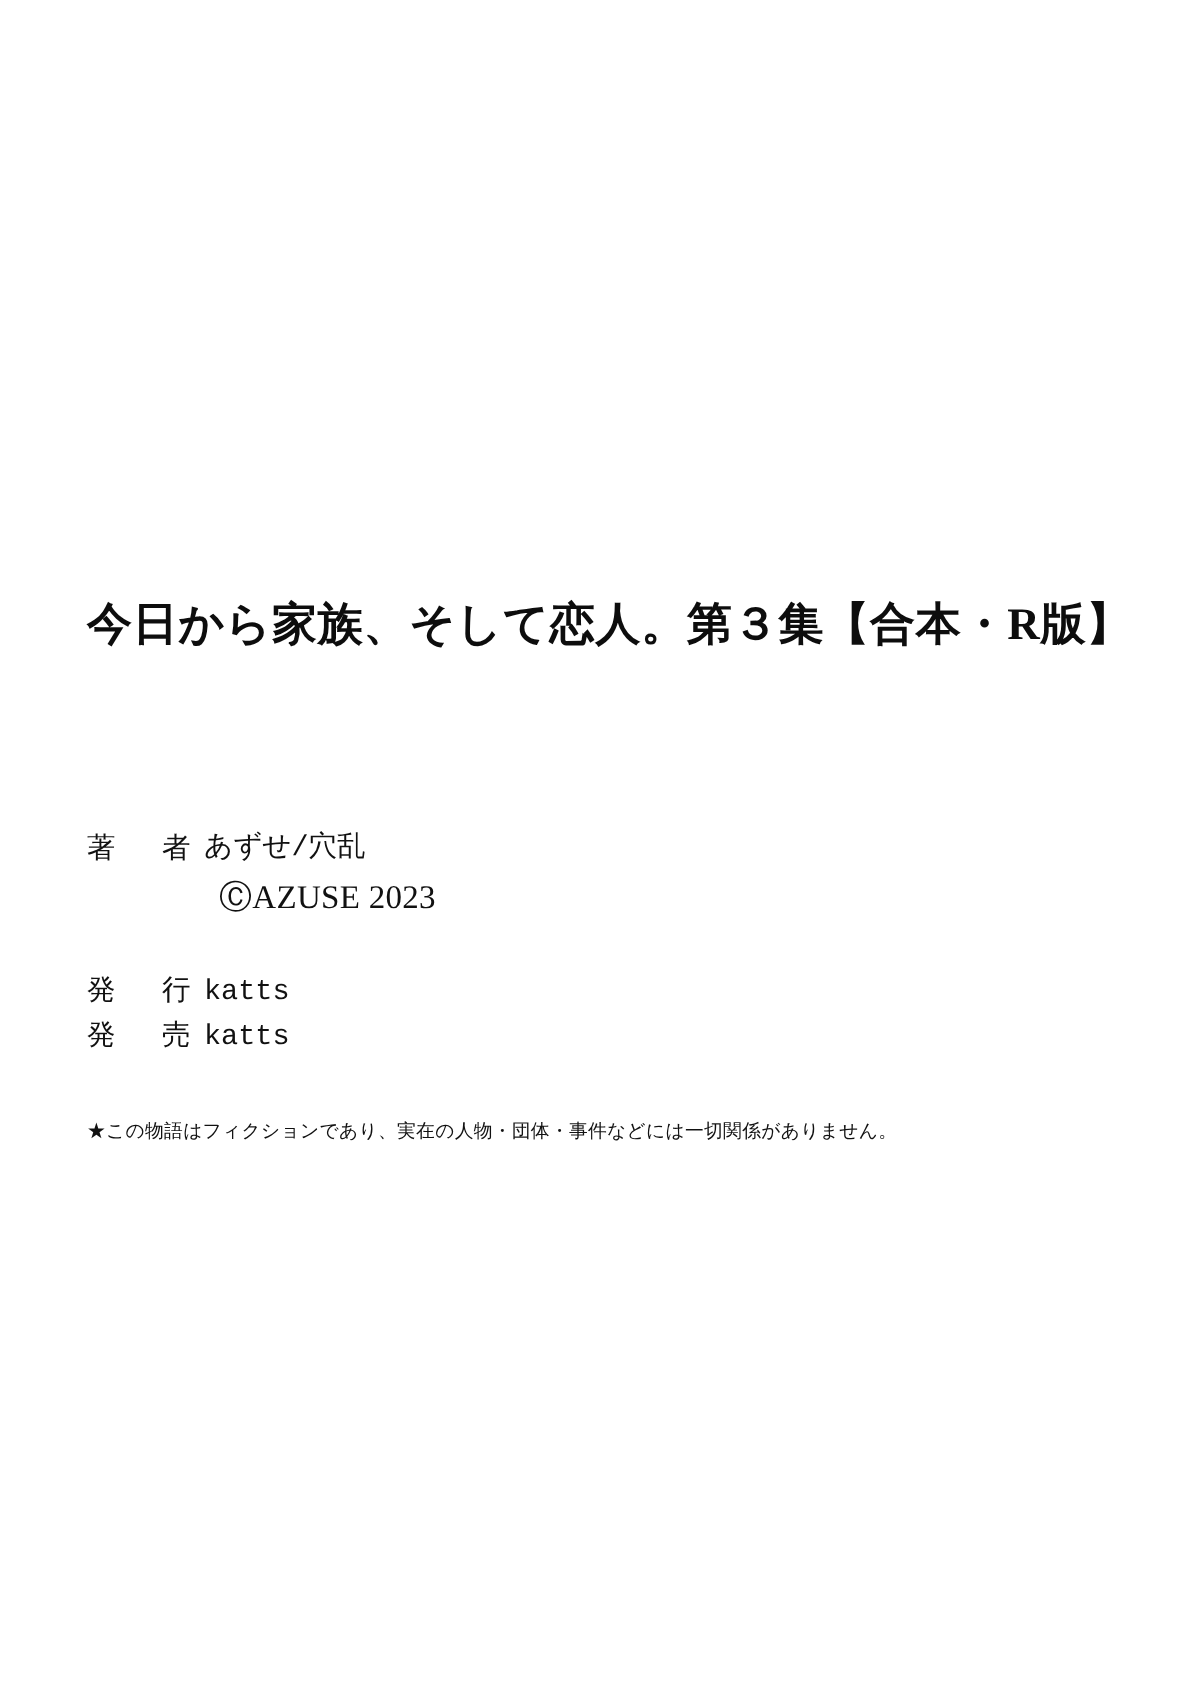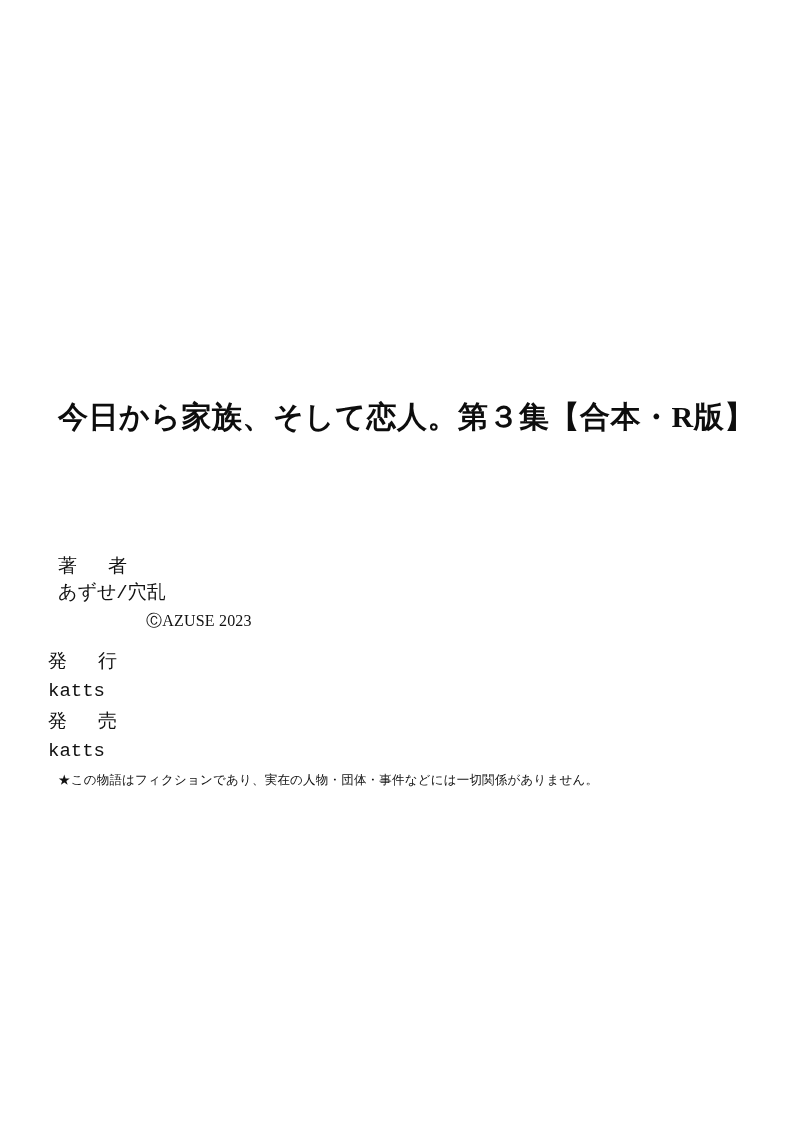--- a/index.html
+++ b/index.html
@@ -38,55 +38,54 @@
   .credits {
     position: absolute;
     left: 58px;
     top: 552px;
     font-size: 19px;
     line-height: 1.45;
     color: #111111;
   }
   .credit-row {
     display: flex;
-    align-items: flex-start;
+    align-items: center;
     white-space: nowrap;
-    flex-direction: column;
   }
   .credit-label {
     display: inline-block;
     width: 78px;
     letter-spacing: 6px;
     font-weight: 500;
   }
   .credit-value {
     display: inline-block;
     font-family: Liberation Mono, monospace;
   }
   .copyright-line {
     margin-left: 88px;
     margin-top: 2px;
-    font-size: 16px;
+    font-size: 22px;
     letter-spacing: 0.2px;
   }
 
   .publisher {
     position: absolute;
-    left: 48px;
+    left: 58px;
     top: 646px;
     font-size: 19px;
     line-height: 1.58;
     color: #111111;
   }
 
   
   .notices {
     position: absolute;
     left: 58px;
-    top: 770px;
+    top: 744px;
     font-size: 12.5px;
     line-height: 1.75;
     color: #111111;
     letter-spacing: 0.2px;
   }
   .notice-line {
     white-space: nowrap;
   }
 </style>
 </head>

